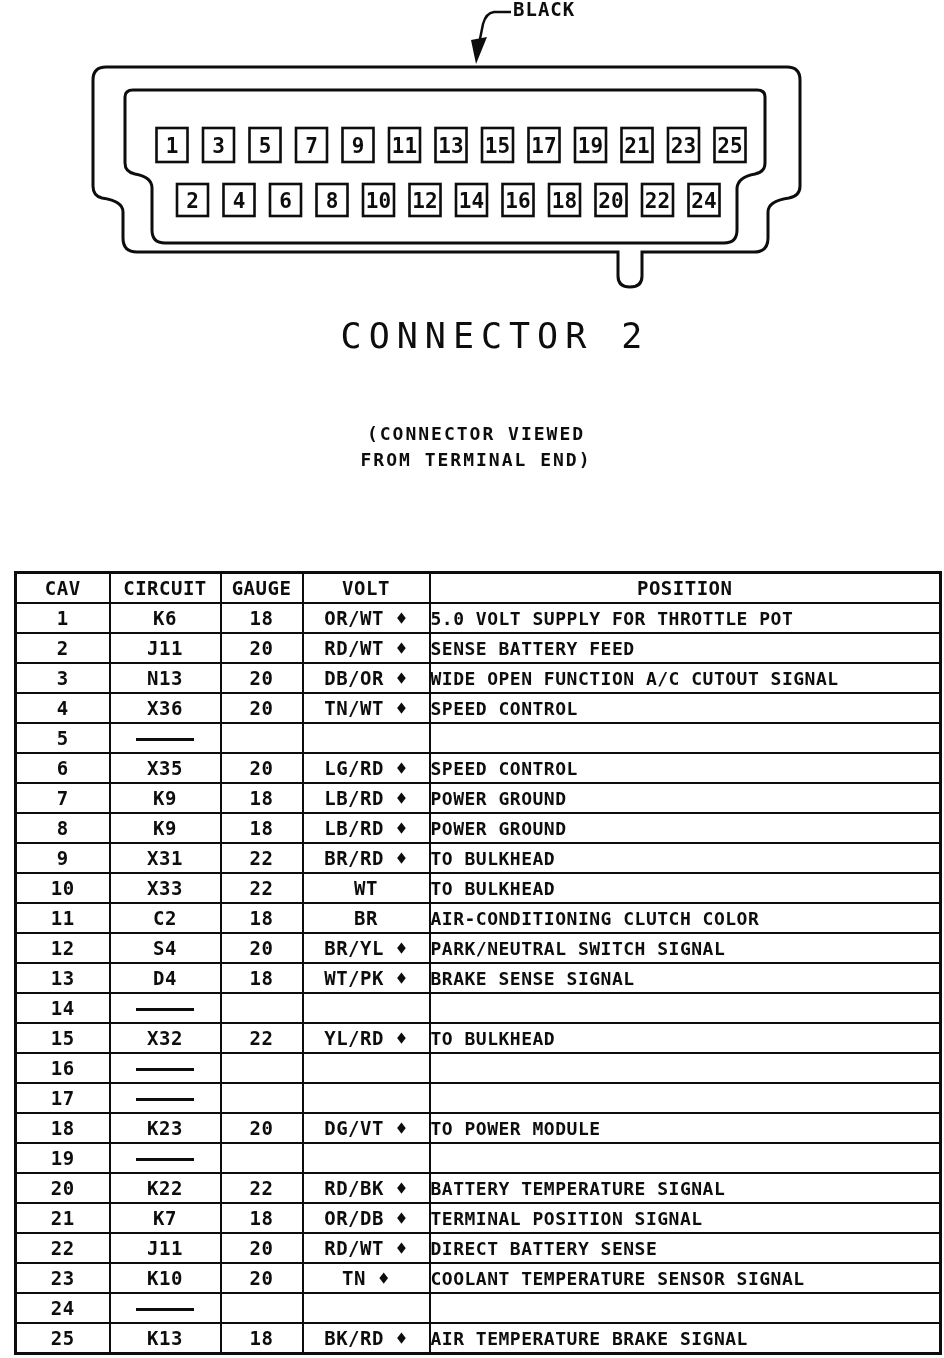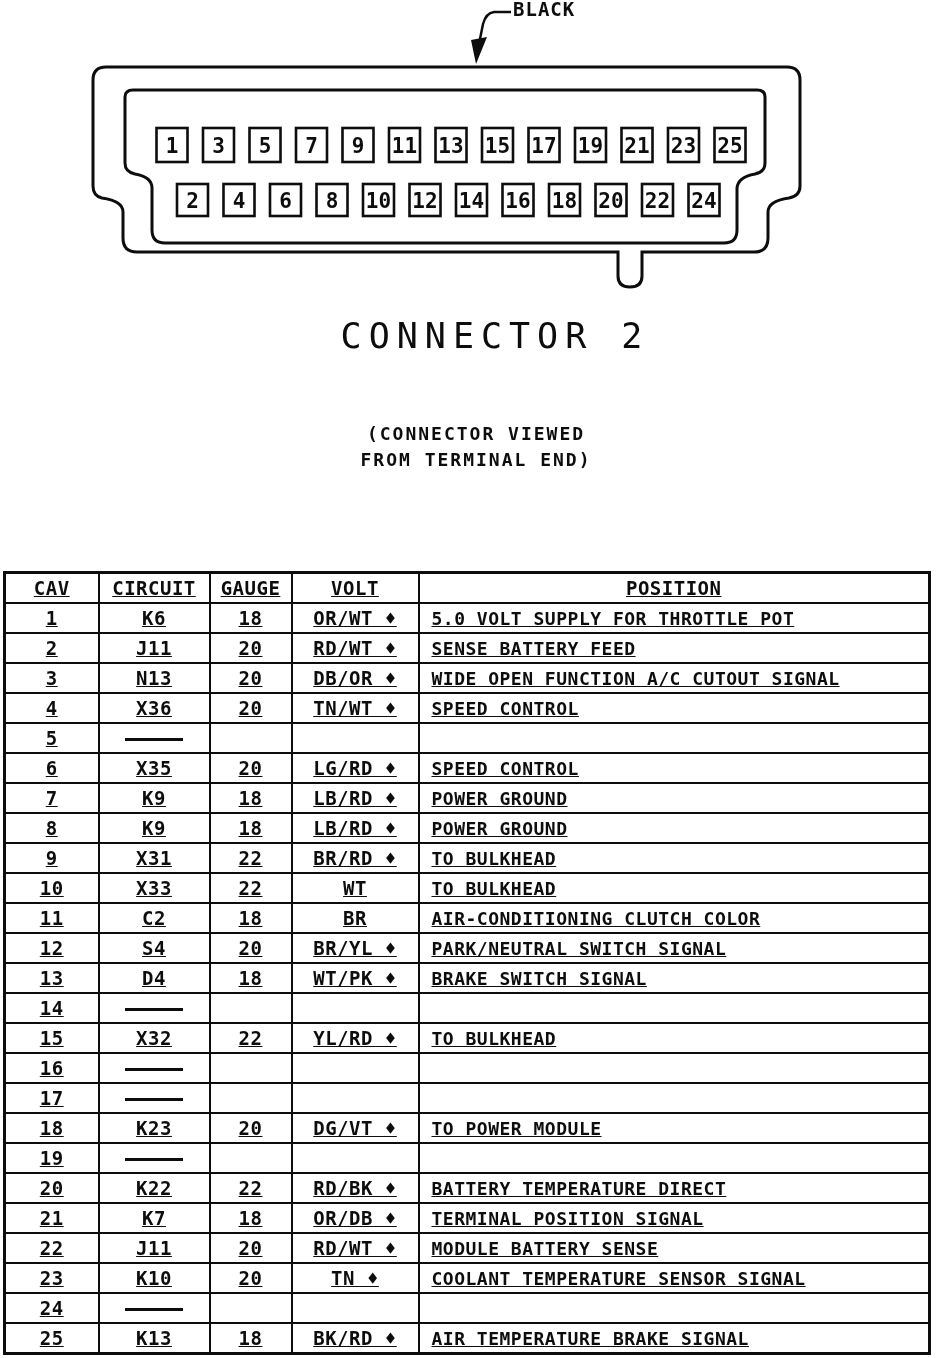--- a/index.html
+++ b/index.html
@@ -30,34 +30,33 @@
     text-align:center;font-size:35px;font-weight:normal;
     letter-spacing:7px;white-space:nowrap;
   }
   .connector-caption{
     position:absolute;left:0;top:421px;width:952px;
     text-align:center;font-size:18px;font-weight:bold;
     letter-spacing:2px;line-height:26px;white-space:nowrap;
   }
   
   table.pinout{
-    position:absolute;left:3px;top:571px;
+    position:absolute;left:14px;top:571px;
     width:925px;border-collapse:collapse;table-layout:fixed;
     border:3px solid #0d0d0d;
-    text-decoration:underline;
   }
   table.pinout th,table.pinout td{
     border:2px solid #0d0d0d;
     height:28px;padding:0;
     font-family:"DejaVu Sans Mono","Liberation Mono",monospace;
     font-size:19px;font-weight:bold;letter-spacing:0.5px;
     text-align:center;vertical-align:middle;
     white-space:nowrap;overflow:hidden;
   }
-  table.pinout td.fn{text-align:left;padding-left:12px;font-size:18px;}
+  table.pinout td.fn{text-align:left;padding-left:0;font-size:18px;}
   .dash{display:inline-block;width:58px;border-top:3px solid #0d0d0d;vertical-align:middle;}
 </style>
 </head>
 <body>
 
 <div class="page">
 
   <svg class="figure-svg" width="944" height="420" viewBox="0 0 944 420">
 
     <path class="leader" d="M 511,12 L 494,12 Q 486,13 483,24 L 479,44"></path>
@@ -237,21 +236,21 @@
           <td>S4</td>
           <td>20</td>
           <td>BR/YL ♦</td>
           <td class="fn">PARK/NEUTRAL SWITCH SIGNAL</td>
         </tr>
         <tr>
           <td>13</td>
           <td>D4</td>
           <td>18</td>
           <td>WT/PK ♦</td>
-          <td class="fn">BRAKE SWITCH SIGNAL</td>
+          <td class="fn">BRAKE SENSE SIGNAL</td>
         </tr>
         <tr>
           <td>14</td>
           <td><span class="dash"></span></td>
           <td></td>
           <td></td>
           <td class="fn"></td>
         </tr>
         <tr>
           <td>15</td>
@@ -286,35 +285,35 @@
           <td><span class="dash"></span></td>
           <td></td>
           <td></td>
           <td class="fn"></td>
         </tr>
         <tr>
           <td>20</td>
           <td>K22</td>
           <td>22</td>
           <td>RD/BK ♦</td>
-          <td class="fn">BATTERY TEMPERATURE DIRECT</td>
+          <td class="fn">BATTERY TEMPERATURE SIGNAL</td>
         </tr>
         <tr>
           <td>21</td>
           <td>K7</td>
           <td>18</td>
           <td>OR/DB ♦</td>
           <td class="fn">TERMINAL POSITION SIGNAL</td>
         </tr>
         <tr>
           <td>22</td>
           <td>J11</td>
           <td>20</td>
           <td>RD/WT ♦</td>
-          <td class="fn">MODULE BATTERY SENSE</td>
+          <td class="fn">DIRECT BATTERY SENSE</td>
         </tr>
         <tr>
           <td>23</td>
           <td>K10</td>
           <td>20</td>
           <td>TN ♦</td>
           <td class="fn">COOLANT TEMPERATURE SENSOR SIGNAL</td>
         </tr>
         <tr>
           <td>24</td>

